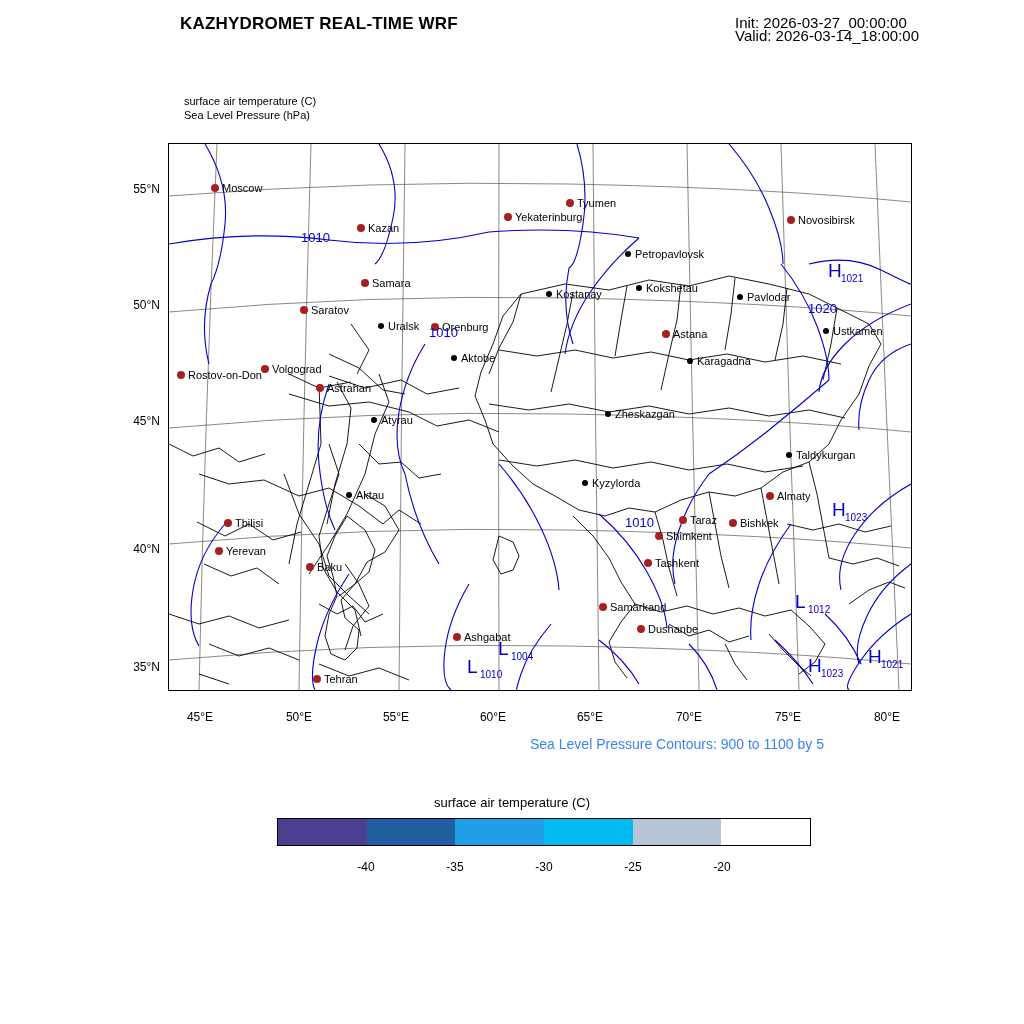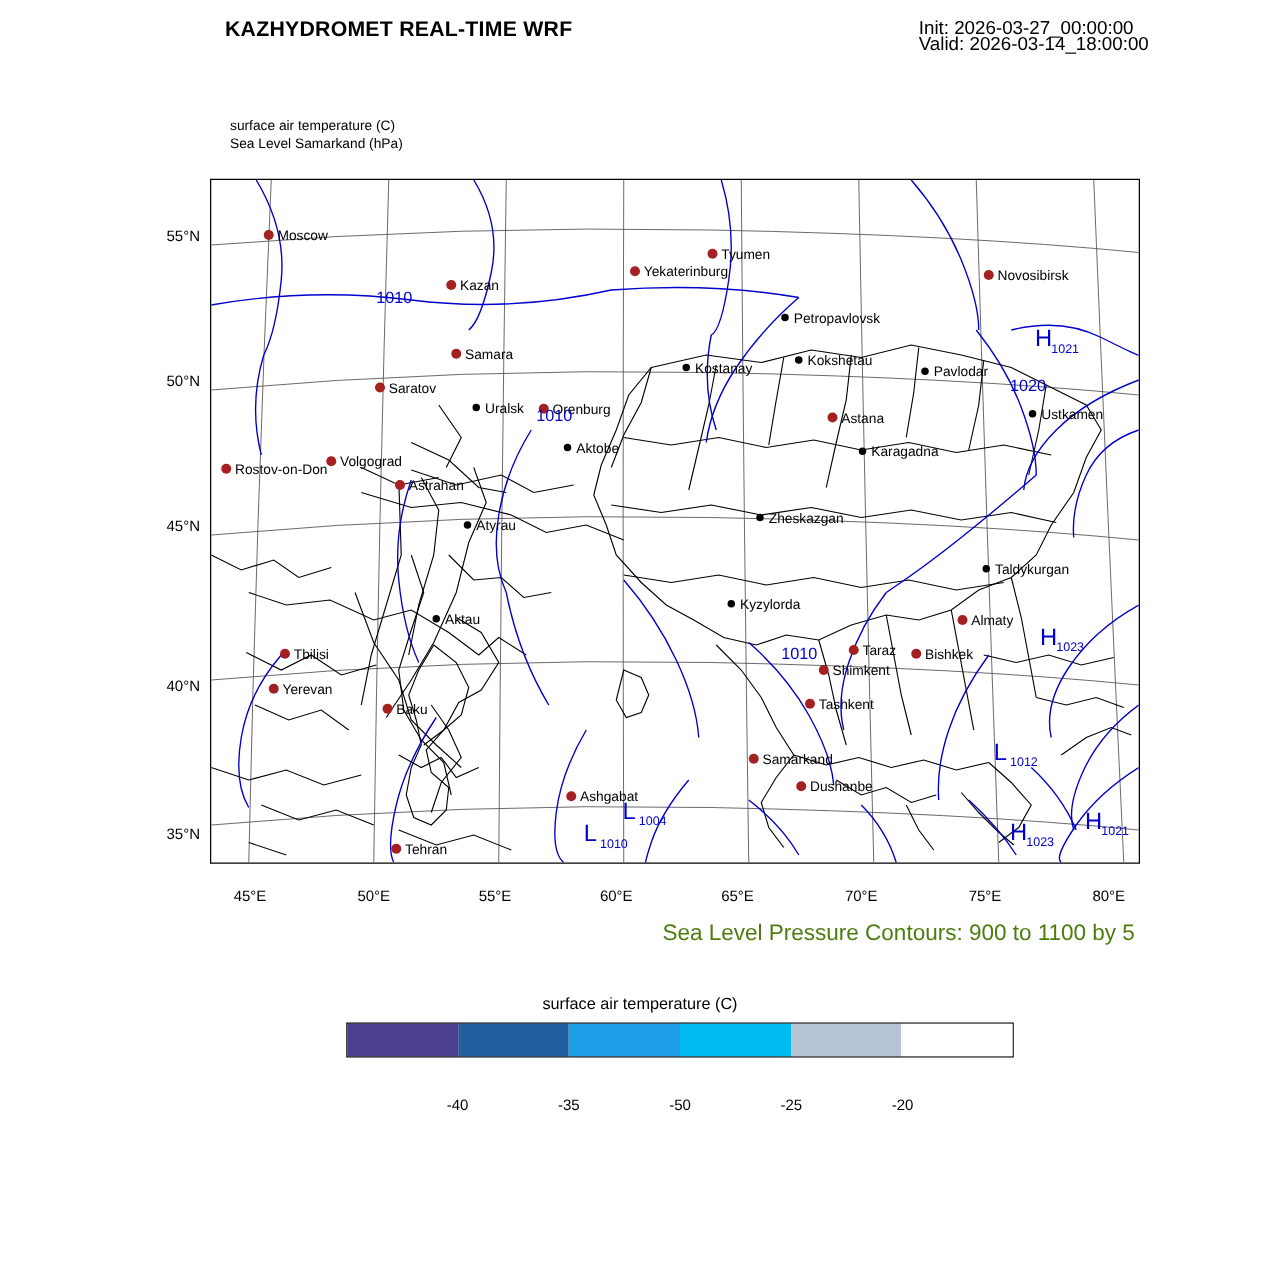--- a/index.html
+++ b/index.html
@@ -23,50 +23,50 @@
     border:1px solid #000;box-sizing:border-box;background:#fff;
   }
   #map-svg{position:absolute;left:0;top:0;}
   .lat-label{font-size:12px;text-anchor:end;}
   .lon-label{font-size:12px;text-anchor:middle;}
   .city-dot{fill:#a52020;}
   .city-dot-black{fill:#000;}
   .city-name{font-size:11px;fill:#000;font-family:"Liberation Sans",sans-serif;}
   .pressure-label{fill:#0000cc;font-family:"Liberation Sans",sans-serif;}
   #contour-note{
-    left:530px;top:736px;font-size:18px;color:#4d7c0f;
+    left:530px;top:736px;font-size:14px;color:#3b82f6;
   }
   #cb-title{
     left:0;top:795px;width:1024px;text-align:center;font-size:13px;
   }
   #colorbar{
     left:277px;top:818px;width:534px;height:28px;border:1px solid #000;
     box-sizing:border-box;display:flex;
   }
   #colorbar div{flex:1 1 0;height:100%;}
   #cb-ticks{
-    left:277px;top:860px;width:534px;height:20px;margin-top:17px;
+    left:277px;top:860px;width:534px;height:20px;
   }
   .cb-tick{position:absolute;font-size:12px;transform:translateX(-50%);}
   #footer{
     left:180px;top:982px;font-size:9.5px;font-weight:bold;line-height:12px;
   }
 </style>
 </head>
 <body>
 
 <div class="abs" id="title">KAZHYDROMET REAL-TIME WRF</div>
 <div class="abs" id="init-block">
   <div>Init: 2026-03-27_00:00:00</div>
   <div>Valid: 2026-03-14_18:00:00</div>
 </div>
 
 <div class="abs" id="varlabels">
   <div>surface air temperature   (C)</div>
-  <div>Sea Level Samarkand   (hPa)</div>
+  <div>Sea Level Pressure   (hPa)</div>
 </div>
 
 <div class="abs" id="map-frame">
   <svg id="map-svg" width="742" height="546" viewBox="0 0 742 546">
 
     <g stroke="#555" fill="none" stroke-width="0.7">
       <path d="M0,52 Q200,36 400,40 T742,58"></path>
       <path d="M0,168 Q200,150 400,154 T742,172"></path>
       <path d="M0,284 Q200,266 400,270 T742,288"></path>
       <path d="M0,400 Q200,382 400,386 T742,404"></path>
@@ -312,19 +312,19 @@
     <div style="background: rgb(75, 63, 143);"></div>
     <div style="background: rgb(31, 95, 160);"></div>
     <div style="background: rgb(31, 159, 232);"></div>
     <div style="background: rgb(0, 186, 242);"></div>
     <div style="background: rgb(182, 196, 214);"></div>
     <div style="background: rgb(255, 255, 255);"></div>
   </div>
 <div class="abs" id="cb-ticks">
     <span class="cb-tick" style="left: 89px;">-40</span>
     <span class="cb-tick" style="left: 178px;">-35</span>
-    <span class="cb-tick" style="left: 267px;">-50</span>
+    <span class="cb-tick" style="left: 267px;">-30</span>
     <span class="cb-tick" style="left: 356px;">-25</span>
     <span class="cb-tick" style="left: 445px;">-20</span>
   </div>
 
 <div class="abs" id="footer">
 </div>
 
 </body></html>

